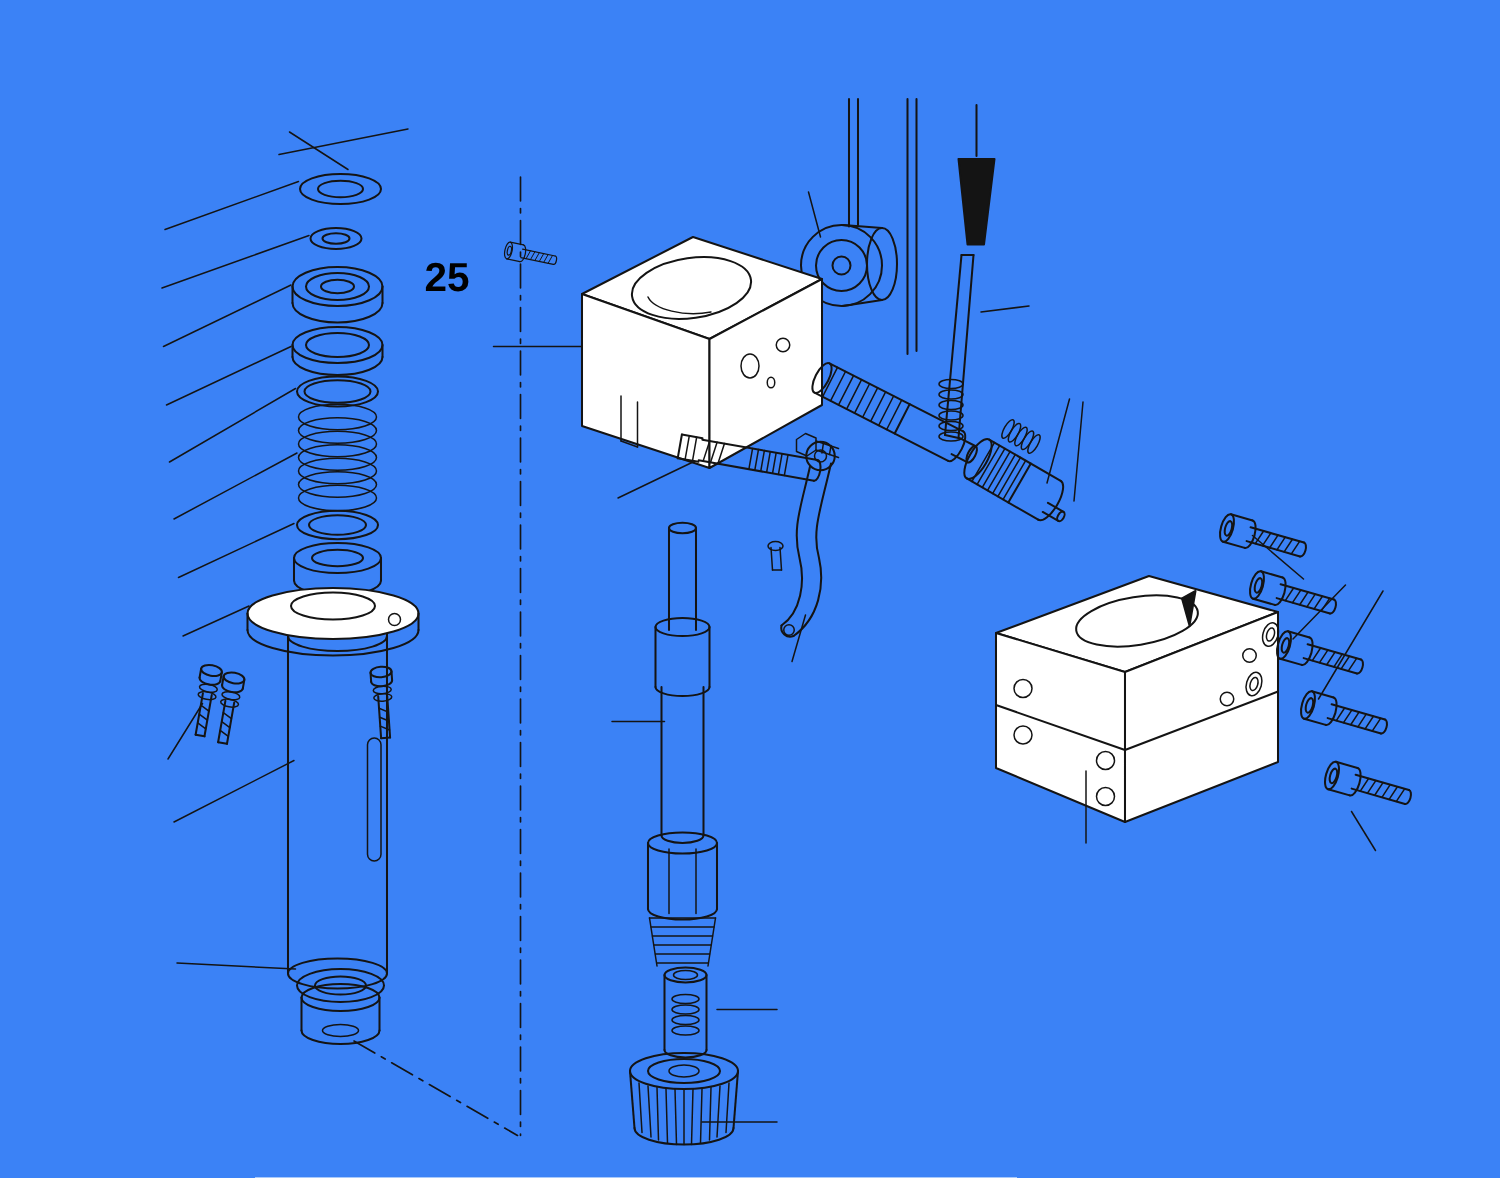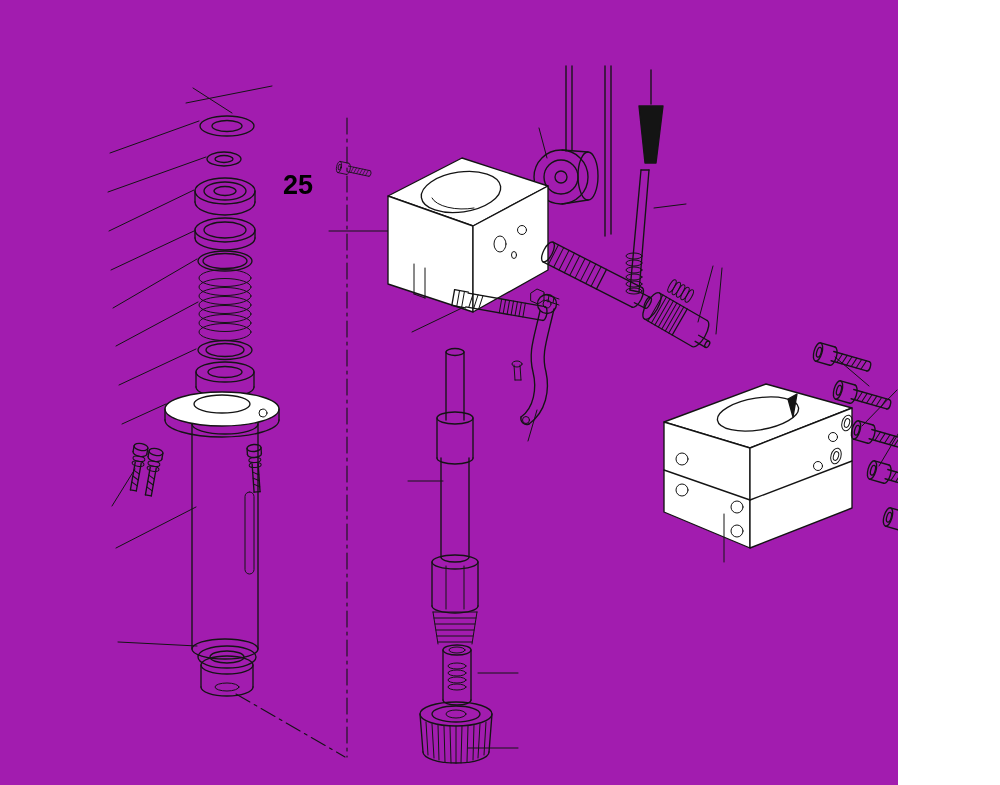--- a/index.html
+++ b/index.html
@@ -1,20 +1,20 @@
 <!DOCTYPE html>
 <html><head>
 <meta charset="utf-8">
 <style>
   html, body { margin: 0; padding: 0; background: #ffffff; }
   .frame {
     position: relative;
-    width: 898px;
+    width: 1000px;
     height: 785px;
-    background: #a21caf;
+    background: #3b82f6;
     overflow: hidden;
     font-family: "Liberation Sans", sans-serif;
   }
   svg {
     stroke: #141414;
     fill: none;
     stroke-width: 1.35;
     stroke-linecap: round;
     stroke-linejoin: round;
   }

